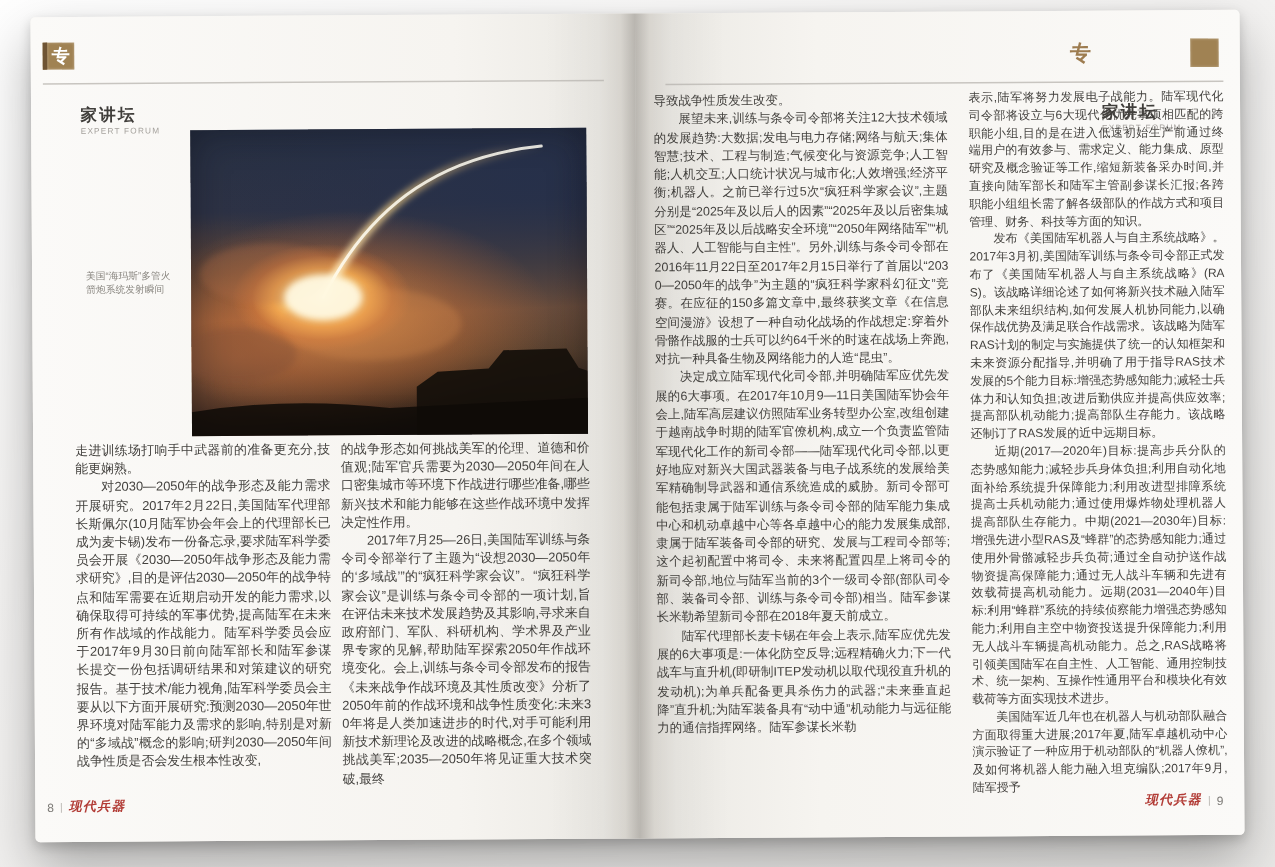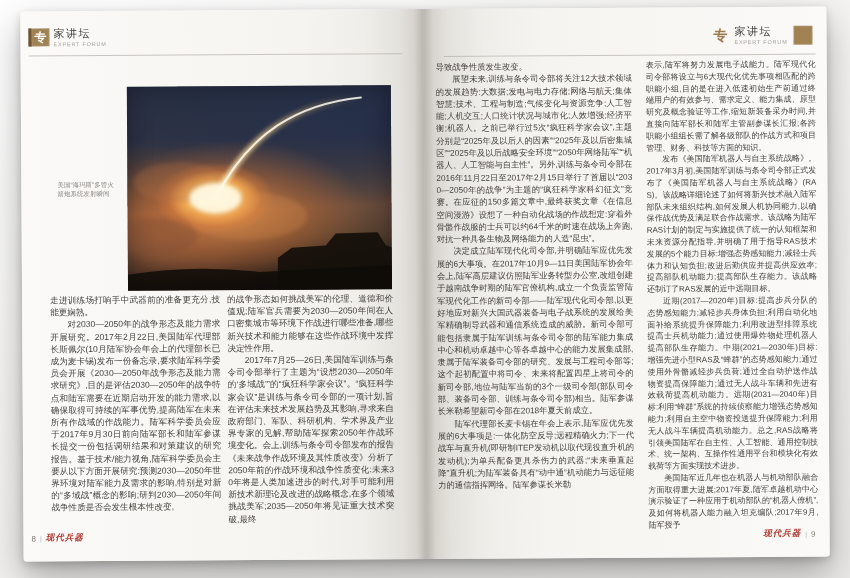--- a/index.html
+++ b/index.html
@@ -38,21 +38,21 @@
   .badge{
     width:18px;height:18px;background:#a08253;border-left:3px solid #6e5434;
     color:#fff;font-weight:bold;font-size:12px;line-height:18px;text-align:center;
     box-shadow:inset 0 0 2px rgba(255,255,255,0.35);
   }
   .badge-plain{border-left:none;width:19px;height:19px;margin-left:6px;}
   .zhuan-brown{
     color:#9d7c50;font-weight:bold;font-size:14px;line-height:18px;margin-right:3px;
   }
   .hdr-text{margin-left:4px;}
-  .hdr-title{font-size:11px;font-weight:normal;color:#403e3b;letter-spacing:1.5px;line-height:11px;}
+  .hdr-title{font-size:11px;font-weight:bold;color:#403e3b;letter-spacing:1.5px;line-height:11px;margin-top:44px;}
   .hdr-sub{font-size:5.5px;color:#a5a29d;letter-spacing:0.8px;margin-top:2px;}
   .rule{position:absolute;height:1px;background:#c8c5c0;}
   .rule-left{left:8px;top:44px;width:374px;}
   .rule-right{left:20px;top:47px;width:372px;}
   
   .photo{
     position:absolute;left:106px;top:76px;width:264px;height:204px;overflow:hidden;
     background:
       radial-gradient(60px 36px at 33% 55%, rgba(255,255,246,0.98) 0%, rgba(255,228,150,0.95) 28%, rgba(255,178,82,0.78) 55%, rgba(232,130,58,0.35) 78%, rgba(232,130,58,0) 100%),
       radial-gradient(135px 72px at 40% 62%, rgba(250,160,80,0.60) 0%, rgba(213,118,58,0.38) 55%, rgba(213,118,58,0) 100%),

